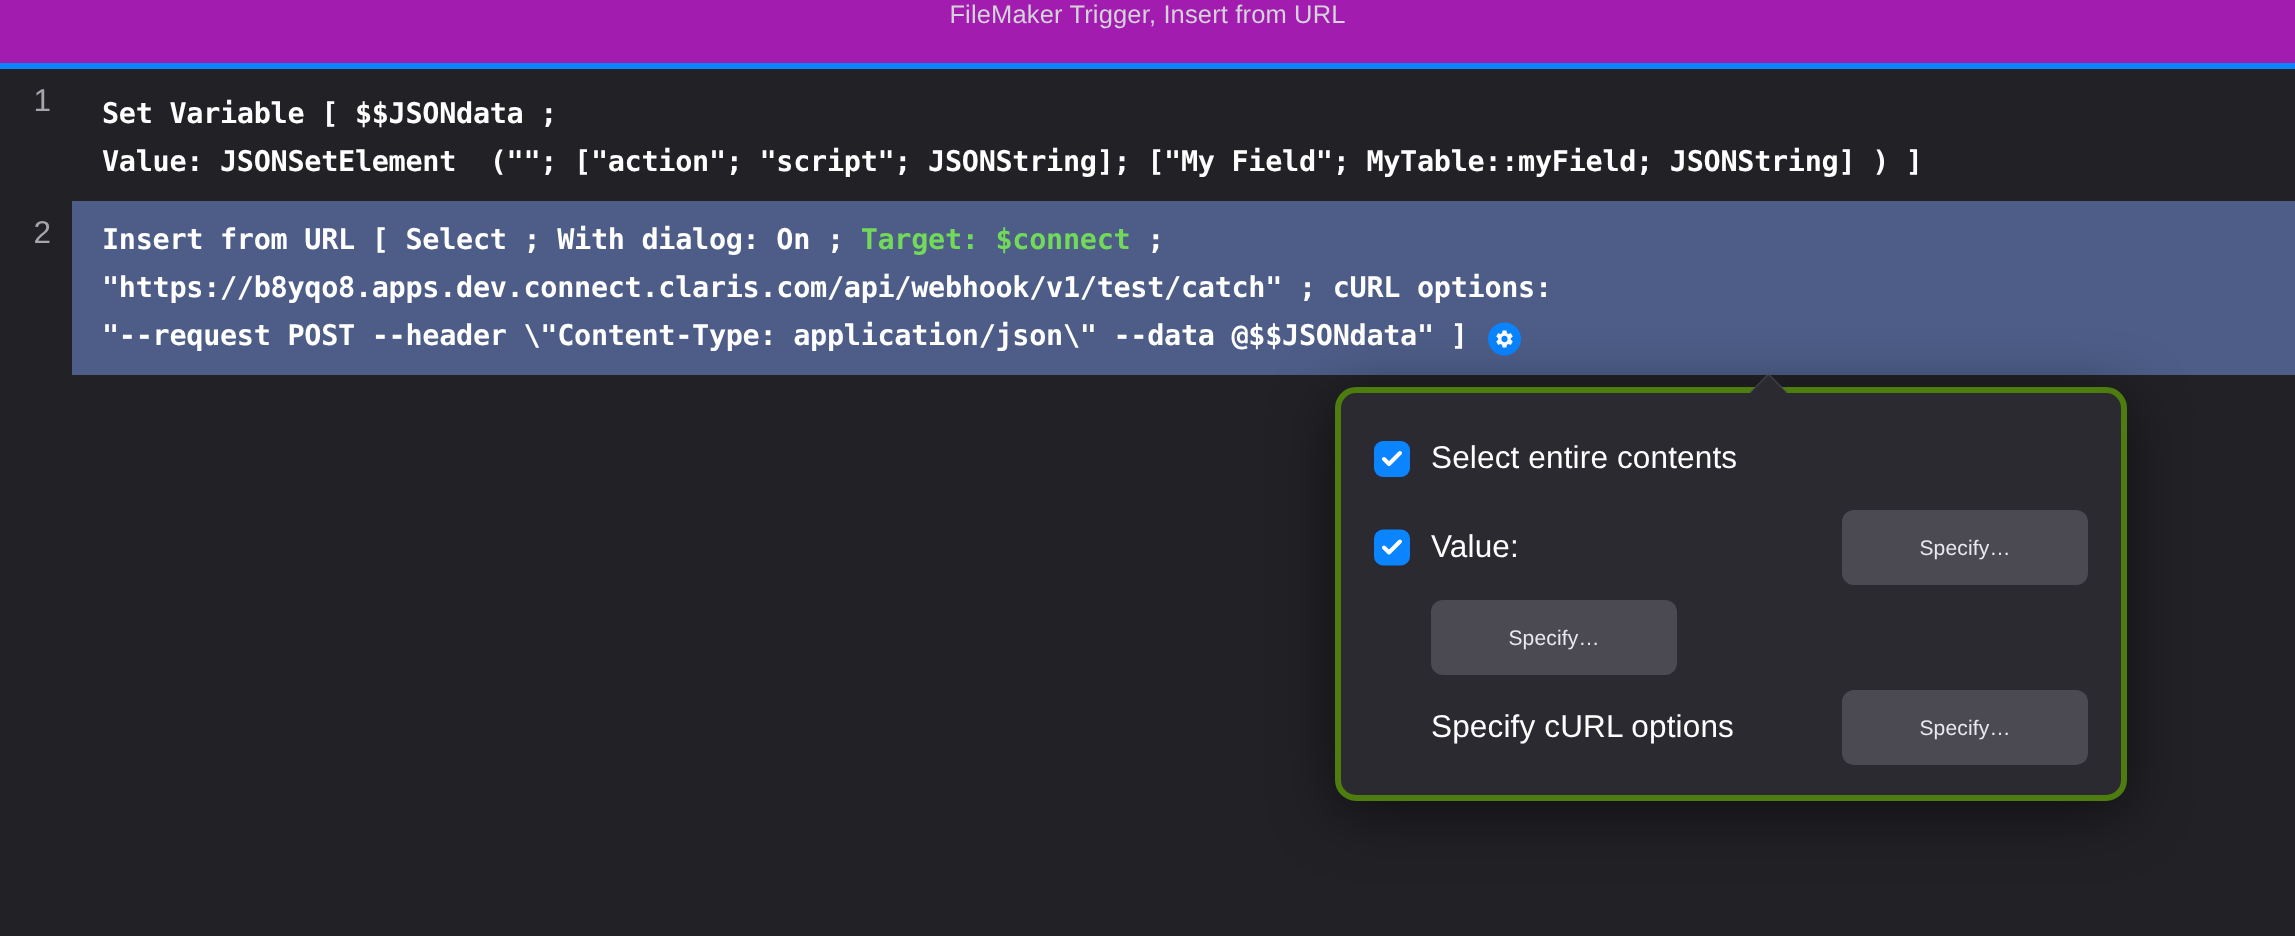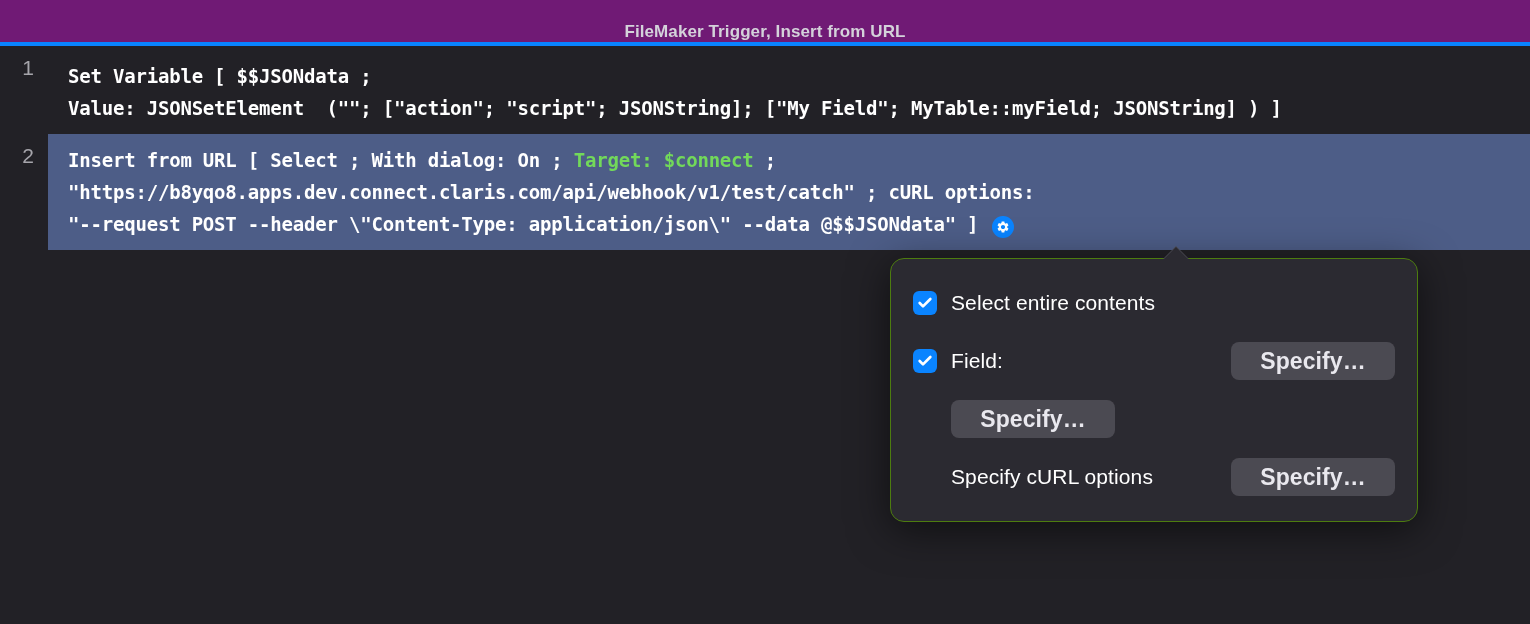--- a/index.html
+++ b/index.html
@@ -8,26 +8,26 @@
     height: 624px;
     background: #222126;
     font-family: -apple-system, "SF Pro Text", "Helvetica Neue", Arial, sans-serif;
     overflow: hidden;
     position: relative;
     color: #ffffff;
   }
   .titlebar {
     width: 100%;
     height: 42px;
-    background: #701a75;
-    display: flex;
-    align-items: flex-end;
+    background: #a21caf;
+    display: flex;
+    align-items: flex-start;
     justify-content: center;
     font-size: 17px;
-    font-weight: 700;
+    font-weight: 400;
     color: #d4d2da;
     letter-spacing: 0.1px;
   }
   .accentbar {
     width: 100%;
     height: 4px;
     background: #0a84ff;
   }
   .scriptarea {
     width: 100%;
@@ -86,21 +86,21 @@
   }
   .gearbadge svg { display: block; }
 
   
   .popover {
     position: absolute;
     left: 890px;
     top: 258px;
     width: 528px;
     background: #2b2a31;
-    border: 1px solid #4d7c0f;
+    border: 4px solid #4d7c0f;
     border-radius: 14px;
     padding: 20px 22px 20px 22px;
     box-shadow: 0 8px 40px rgba(0,0,0,0.55);
   }
   .popover-arrow {
     position: absolute;
     top: -12px;
     left: 272px;
     width: 0; height: 0;
     border-left: 13px solid transparent;
@@ -141,24 +141,24 @@
     color: #ffffff;
     font-weight: 400;
     flex: 1;
     letter-spacing: 0.1px;
   }
   .specbtn {
     background: #4b4a52;
     color: #e9e8ee;
     border: none;
     border-radius: 8px;
-    height: 38px;
+    height: 50px;
     width: 164px;
-    font-size: 23px;
-    font-weight: 700;
+    font-size: 14px;
+    font-weight: 400;
     cursor: pointer;
     letter-spacing: 0.1px;
   }
 </style>
 </head>
 <body>
 
 <div class="titlebar">
   <span>FileMaker Trigger, Insert from URL</span>
 </div>
@@ -198,21 +198,21 @@
     </div>
     <div class="plabel">Select entire contents</div>
   </div>
 
   <div class="prow">
     <div class="checkbox checked">
       <svg width="16" height="16" viewBox="0 0 24 24" fill="none" stroke="white" stroke-width="4" stroke-linecap="round" stroke-linejoin="round">
           <polyline points="20 6 9 17 4 12"></polyline>
         </svg>
     </div>
-    <div class="plabel">Field:</div>
+    <div class="plabel">Value:</div>
     <button class="specbtn">Specify…</button>
   </div>
 
   <div class="prow">
     <div class="checkbox-spacer"></div>
     <button class="specbtn">Specify…</button>
   </div>
 
 
   <div class="prow">

